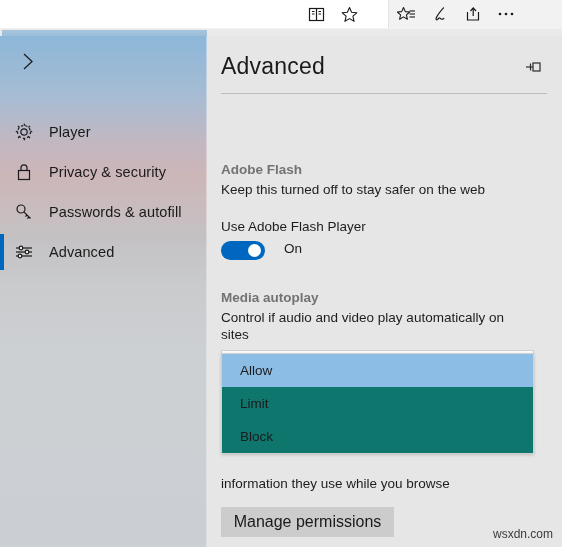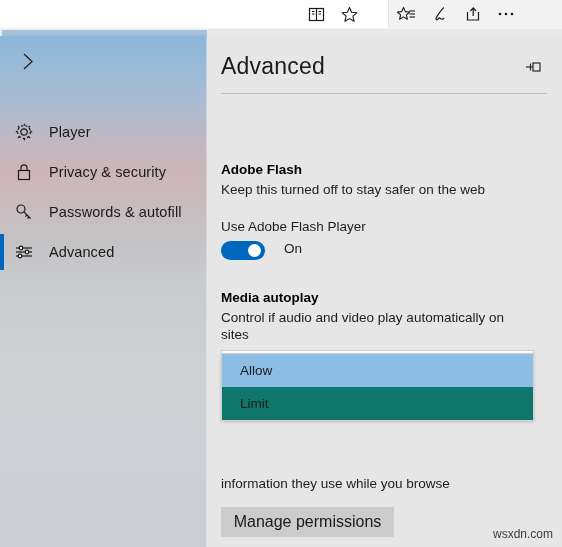--- a/index.html
+++ b/index.html
@@ -188,21 +188,21 @@
     position: absolute;
     top: 78px; left: 14px;
     font-size: 18px;
     color: #1a1a1a;
   }
 
   .lbl-bold {
     position: absolute;
     font-size: 13.5px;
     font-weight: bold;
-    color: #000000;
+    color: #737373;
   }
   .lbl-normal {
     position: absolute;
     font-size: 13.5px;
     color: #1d1d1d;
     line-height: 17px;
   }
 
   .flash-head { top: 126px; left: 14px; }
   .flash-desc { top: 145px; left: 14px; }
@@ -465,20 +465,21 @@
     <div class="lbl-bold media-head">Media autoplay</div>
     <div class="lbl-normal media-desc">Control if audio and video play automatically on sites</div>
 
     <div class="hidden-desc">information they use while you browse</div>
 
     <div class="combo-strip"></div>
 
     <div class="dropdown">
       <div class="dd-option selected">Allow</div>
       <div class="dd-option">Limit</div>
+      <div class="dd-option">Block</div>
     </div>
 
     <button class="manage-btn">Manage permissions</button>
 
     <div class="watermark">wsxdn.com</div>
   </div>
 
 </div>
 
 </body></html>

